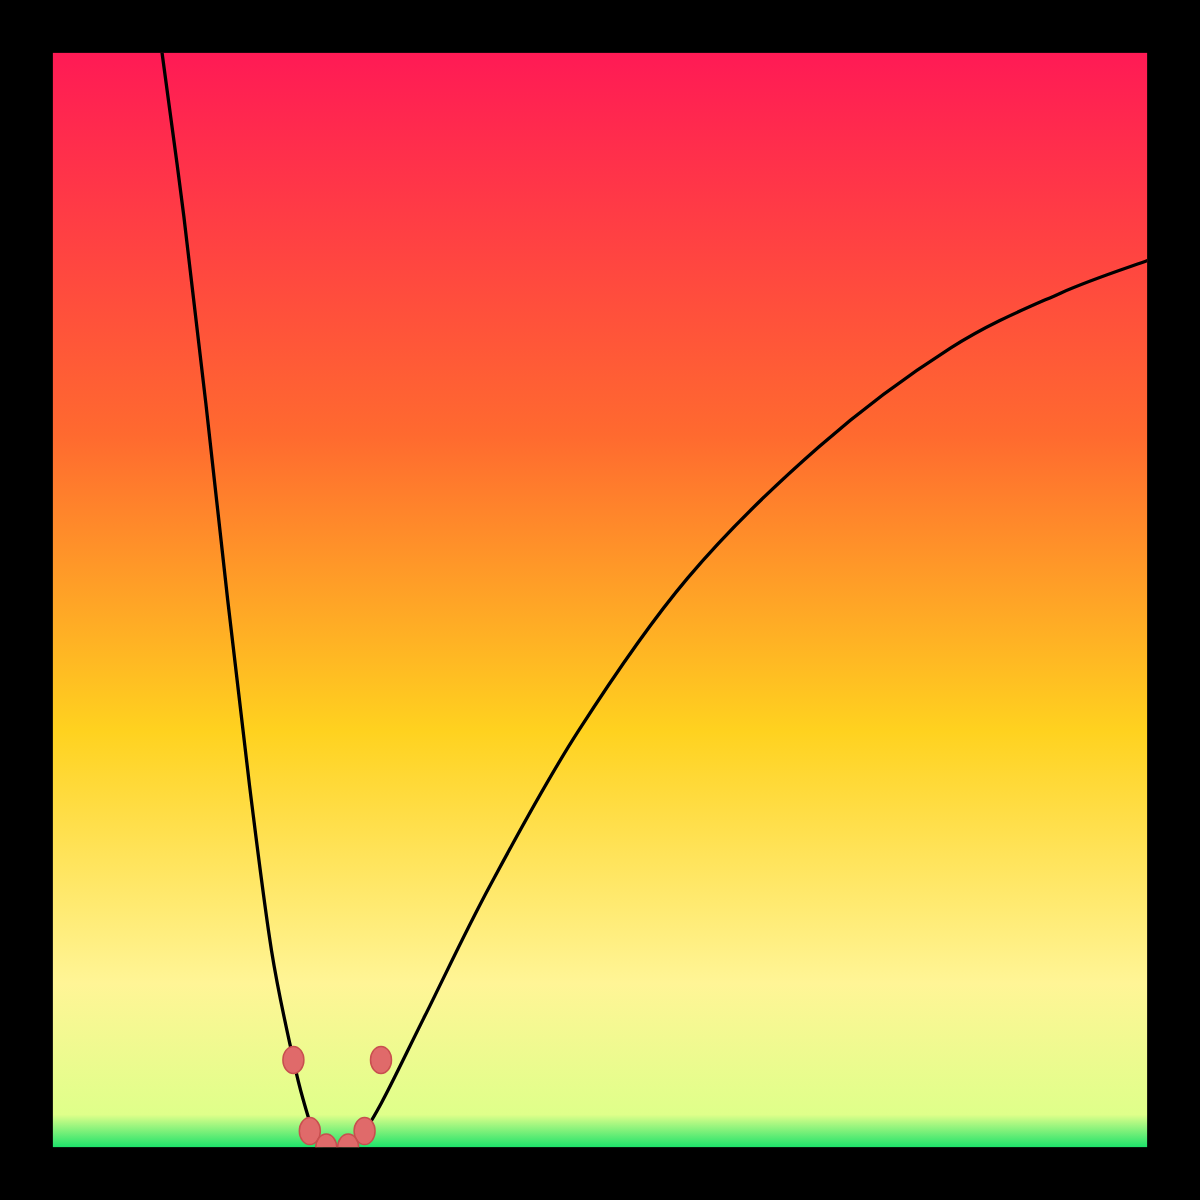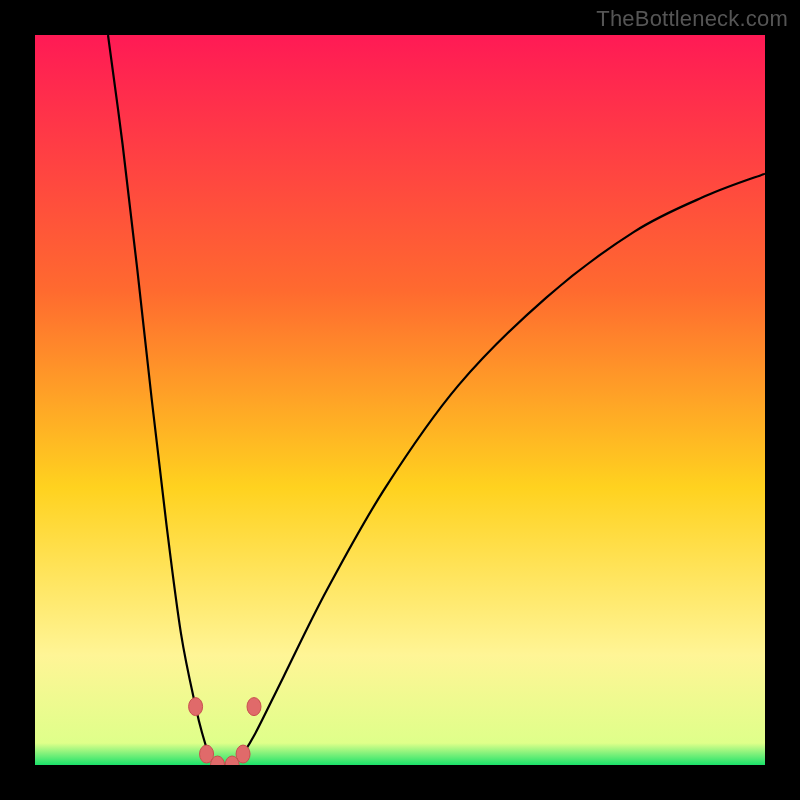--- a/index.html
+++ b/index.html
@@ -82,15 +82,14 @@
           <ellipse cx="219" cy="671.6" rx="7" ry="9" fill="#e06a6a" stroke="#c84f4f" stroke-width="1"></ellipse>
           <ellipse cx="171.54999999999998" cy="719.05" rx="7" ry="9" fill="#e06a6a" stroke="#c84f4f" stroke-width="1"></ellipse>
           <ellipse cx="208.04999999999998" cy="719.05" rx="7" ry="9" fill="#e06a6a" stroke="#c84f4f" stroke-width="1"></ellipse>
           <ellipse cx="182.5" cy="730" rx="7" ry="9" fill="#e06a6a" stroke="#c84f4f" stroke-width="1"></ellipse>
           <ellipse cx="197.10000000000002" cy="730" rx="7" ry="9" fill="#e06a6a" stroke="#c84f4f" stroke-width="1"></ellipse>
         </g>
     </svg>
 
   </div>
 
-  <div class="watermark">TheBottleneck.com</div>
 
 </div>
 
 </body></html>

